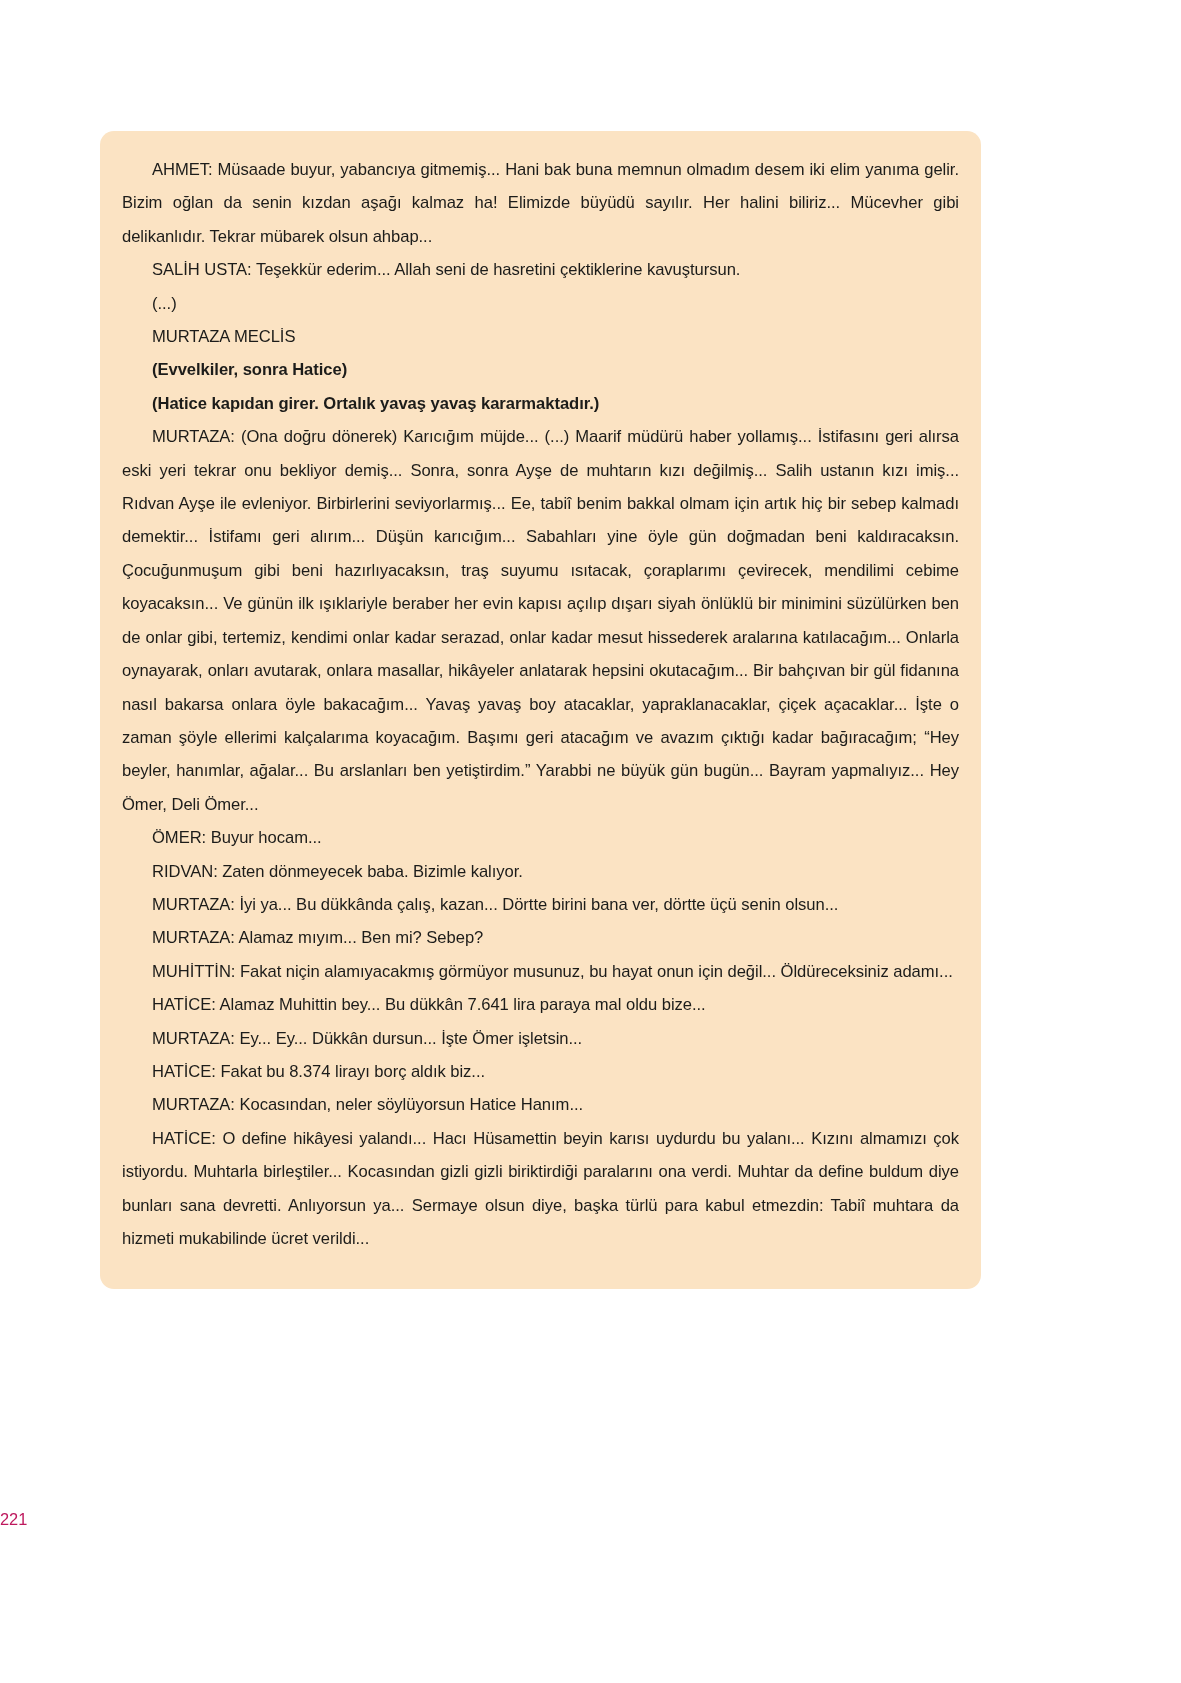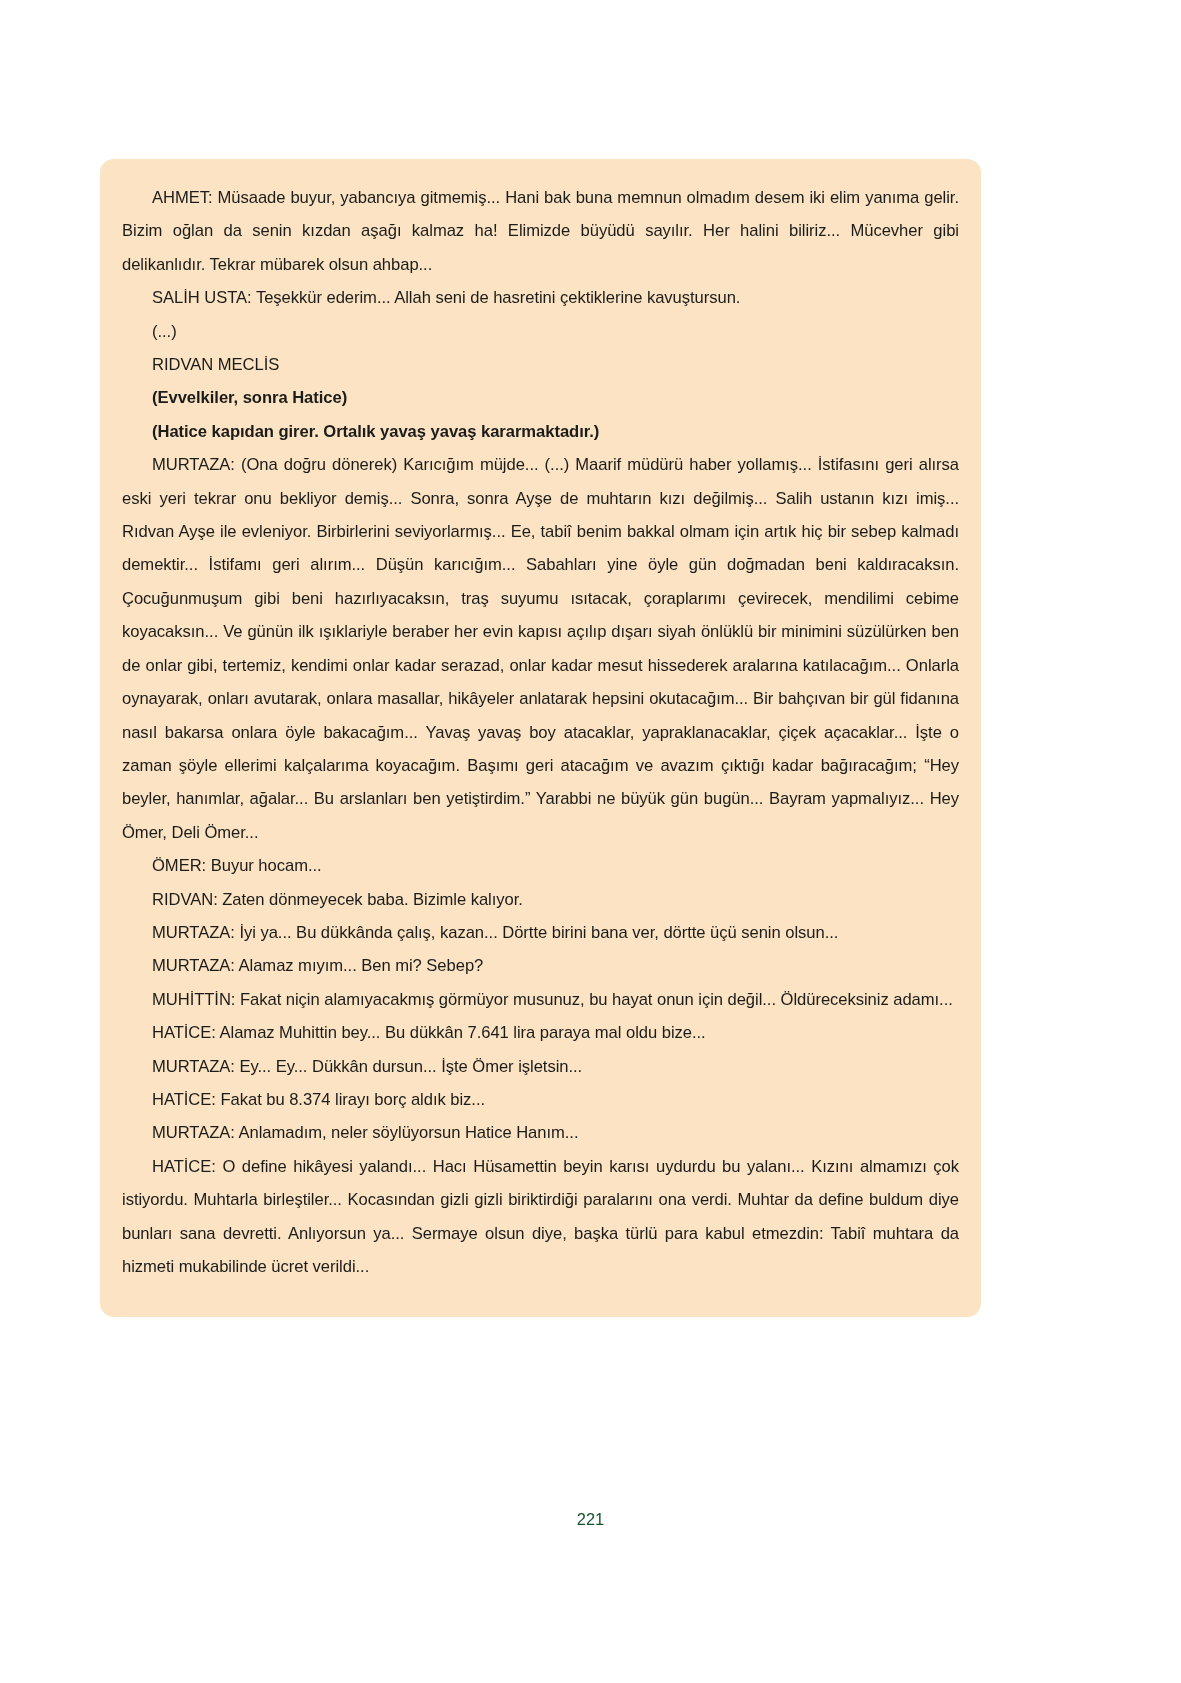--- a/index.html
+++ b/index.html
@@ -18,21 +18,21 @@
   .page {
     position: relative;
     width: 1181px;
     height: 1683px;
     background: #ffffff;
     box-sizing: border-box;
   }
   .content-card {
     position: absolute;
     left: 100px;
-    top: 159px;
+    top: 131px;
     width: 881px;
     background: #fbe3c3;
     border-radius: 14px;
     box-sizing: border-box;
     padding: 22px 22px 34px 22px;
   }
   .body-text {
     font-size: 16.6px;
     line-height: 33.4px;
     text-align: justify;
@@ -62,40 +62,40 @@
     text-indent: 30px;
   }
   .long-speech {
     text-align: justify;
   }
   .page-number {
     position: absolute;
     left: 0;
     top: 1510px;
     width: 1181px;
-    text-align: center;
+    text-align: left;
     font-size: 16.4px;
-    color: #14532d;
+    color: #be185d;
     font-family: "Liberation Sans", sans-serif;
   }
 </style>
 </head>
 <body>
 
 <div class="page">
 
   <div class="content-card">
 
     <p class="body-text indent">AHMET: Müsaade buyur, yabancıya gitmemiş... Hani bak buna memnun olmadım desem iki elim yanıma gelir. Bizim oğlan da senin kızdan aşağı kalmaz ha! Elimizde büyüdü sayılır. Her halini biliriz... Mücevher gibi delikanlıdır. Tekrar mübarek olsun ahbap...</p>
 
     <p class="body-text indent">SALİH USTA: Teşekkür ederim... Allah seni de hasretini çektiklerine kavuştursun.</p>
 
     <p class="body-text indent">(...)</p>
 
-    <p class="body-text scene-title heading-block">RIDVAN MECLİS</p>
+    <p class="body-text scene-title heading-block">MURTAZA MECLİS</p>
 
     <p class="body-text stage-dir">(Evvelkiler, sonra Hatice)</p>
 
     <p class="body-text stage-dir">(Hatice kapıdan girer. Ortalık yavaş yavaş kararmaktadır.)</p>
 
     <p class="body-text indent long-speech"><span>MURTAZA: </span><span class="bold">(Ona doğru dönerek)</span><span> Karıcığım müjde... (...) Maarif müdürü haber yollamış... İstifasını geri alırsa eski yeri tekrar onu bekliyor demiş... Sonra, sonra Ayşe de muhtarın kızı değilmiş... Salih ustanın kızı imiş... Rıdvan Ayşe ile evleniyor. Birbirlerini seviyorlarmış... Ee, tabiî benim bakkal olmam için artık hiç bir sebep kalmadı demektir... İstifamı geri alırım... Düşün karıcığım... Sabahları yine öyle gün doğmadan beni kaldıracaksın. Çocuğunmuşum gibi beni hazırlıyacaksın, traş suyumu ısıtacak, çoraplarımı çevirecek, mendilimi cebime koyacaksın... Ve günün ilk ışıklariyle beraber her evin kapısı açılıp dışarı siyah önlüklü bir minimini süzülürken ben de onlar gibi, tertemiz, kendimi onlar kadar serazad, onlar kadar mesut hissederek aralarına katılacağım... Onlarla oynayarak, onları avutarak, onlara masallar, hikâyeler anlatarak hepsini okutacağım... Bir bahçıvan bir gül fidanına nasıl bakarsa onlara öyle bakacağım... Yavaş yavaş boy atacaklar, yapraklanacaklar, çiçek açacaklar... İşte o zaman şöyle ellerimi kalçalarıma koyacağım. Başımı geri atacağım ve avazım çıktığı kadar bağıracağım; “Hey beyler, hanımlar, ağalar... Bu arslanları ben yetiştirdim.” Yarabbi ne büyük gün bugün... Bayram yapmalıyız... Hey Ömer, Deli Ömer...</span></p>
 
     <p class="body-text indent">ÖMER: Buyur hocam...</p>
 
 
@@ -107,21 +107,21 @@
     <p class="body-text indent">MURTAZA: Alamaz mıyım... Ben mi? Sebep?</p>
 
     <p class="body-text indent">MUHİTTİN: Fakat niçin alamıyacakmış görmüyor musunuz, bu hayat onun için değil... Öldüreceksiniz adamı...</p>
 
     <p class="body-text indent">HATİCE: Alamaz Muhittin bey... Bu dükkân 7.641 lira paraya mal oldu bize...</p>
 
     <p class="body-text indent">MURTAZA: Ey... Ey... Dükkân dursun... İşte Ömer işletsin...</p>
 
     <p class="body-text indent">HATİCE: Fakat bu 8.374 lirayı borç aldık biz...</p>
 
-    <p class="body-text indent">MURTAZA: Anlamadım, neler söylüyorsun Hatice Hanım...</p>
+    <p class="body-text indent">MURTAZA: Kocasından, neler söylüyorsun Hatice Hanım...</p>
 
     <p class="body-text indent">HATİCE: O define hikâyesi yalandı... Hacı Hüsamettin beyin karısı uydurdu bu yalanı... Kızını almamızı çok istiyordu. Muhtarla birleştiler... Kocasından gizli gizli biriktirdiği paralarını ona verdi. Muhtar da define buldum diye bunları sana devretti. Anlıyorsun ya... Sermaye olsun diye, başka türlü para kabul etmezdin: Tabiî muhtara da hizmeti mukabilinde ücret verildi...</p>
 
   </div>
 
   <div class="page-number">221</div>
 
 </div>
 
 </body></html>

